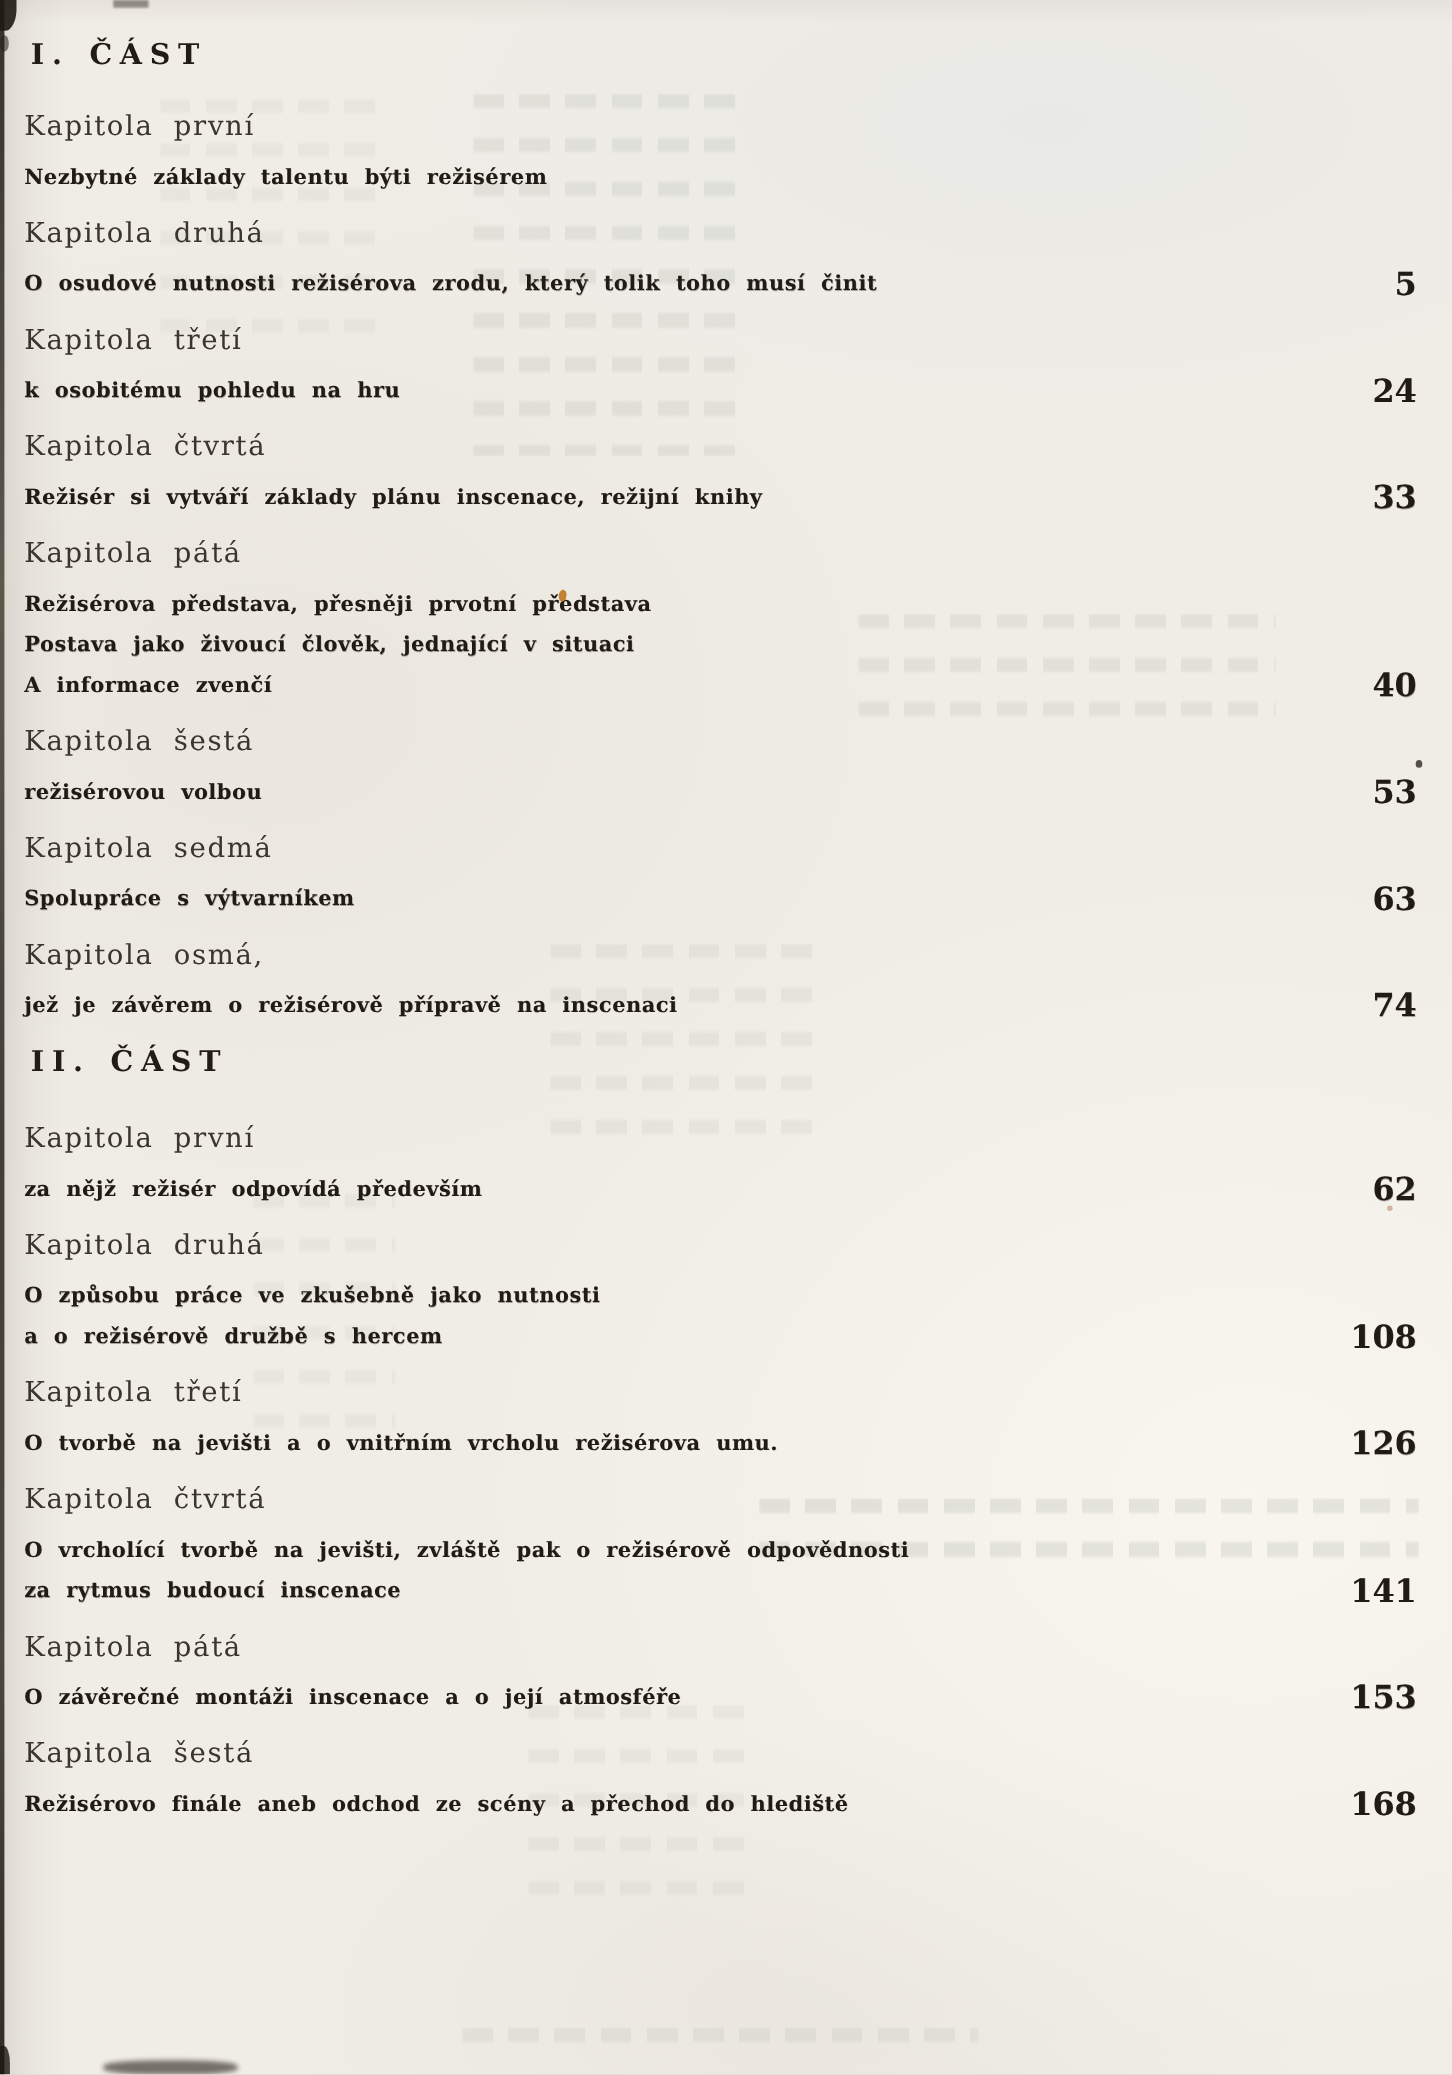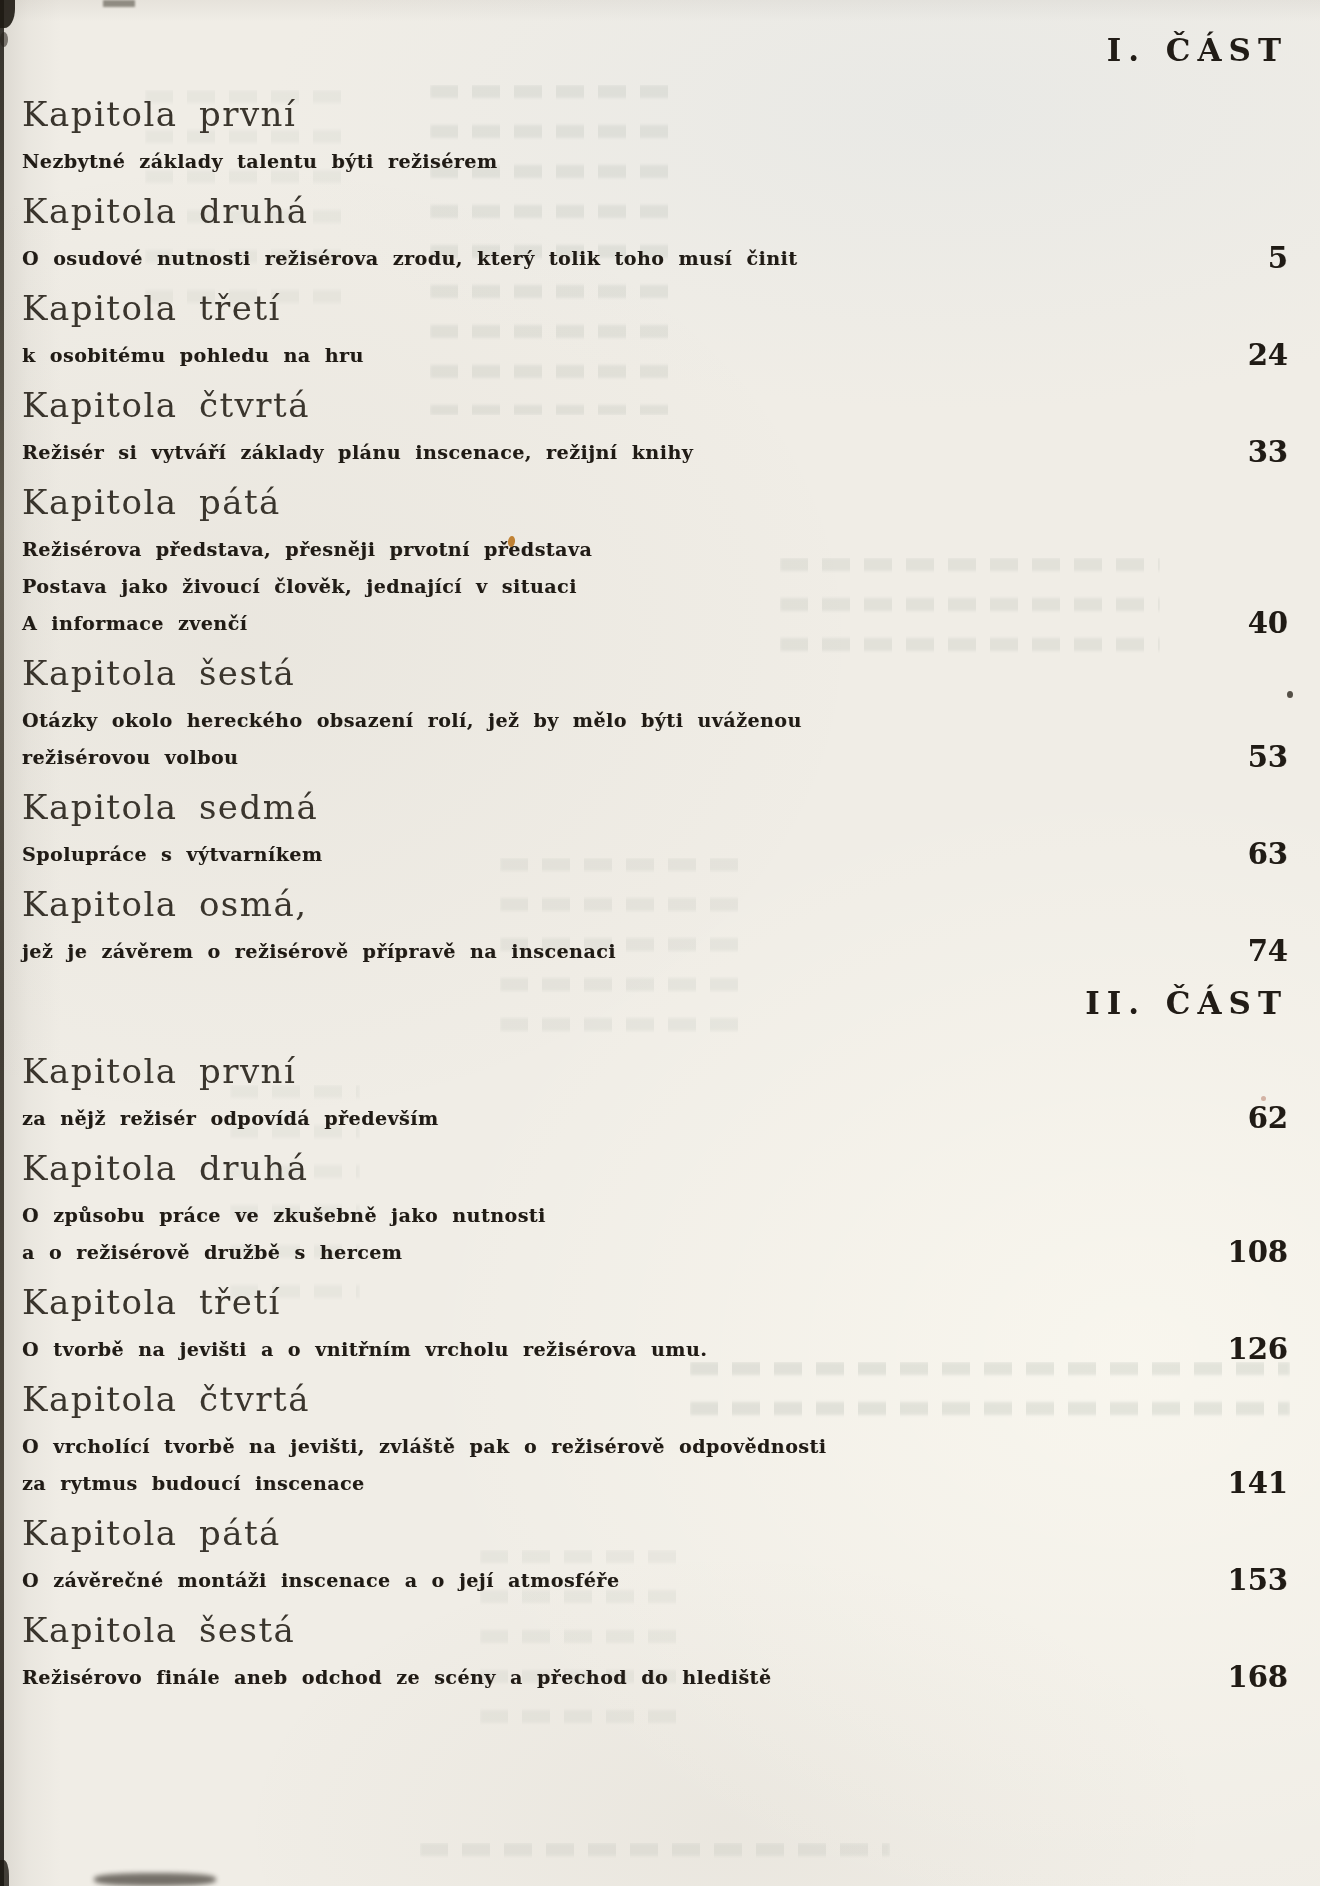--- a/index.html
+++ b/index.html
@@ -25,35 +25,34 @@
 
   
   .toc {
     position: absolute;
     left: 22px;
     right: 32px;
     top: 30px;
   }
   .part-heading {
     font-weight: bold;
-    font-size: 31px;
+    font-size: 26px;
     line-height: 40px;
     letter-spacing: 7px;
     word-spacing: 2px;
     color: #211c16;
     margin: 0 0 26px 6px;
     white-space: nowrap;
-    text-align: right;
   }
   .part + .part .part-heading {
     margin-bottom: 30px;
   }
   .chapter { margin-bottom: 13px; }
   .chapter-label {
-    font-size: 34px;
+    font-size: 25px;
     line-height: 37px;
     letter-spacing: 1.5px;
     word-spacing: 9px;
     color: #3a352d;
     margin-bottom: 10px;
     white-space: nowrap;
   }
   .title-row { position: relative; }
   .title-line {
     font-weight: bold;
@@ -164,21 +163,20 @@
               <div class="title-line">Postava jako živoucí člověk, jednající v situaci</div>
               <div class="title-line">A informace zvenčí</div>
             </div>
             <div class="pageno">40</div>
           </div>
         </div>
         <div class="chapter">
           <div class="chapter-label">Kapitola šestá</div>
           <div class="title-row">
             <div class="title-lines">
-              <div class="title-line">Otázky okolo hereckého obsazení rolí, jež by mělo býti uváženou</div>
               <div class="title-line">režisérovou volbou</div>
             </div>
             <div class="pageno">53</div>
           </div>
         </div>
         <div class="chapter">
           <div class="chapter-label">Kapitola sedmá</div>
           <div class="title-row">
             <div class="title-lines">
               <div class="title-line">Spolupráce s výtvarníkem</div>

